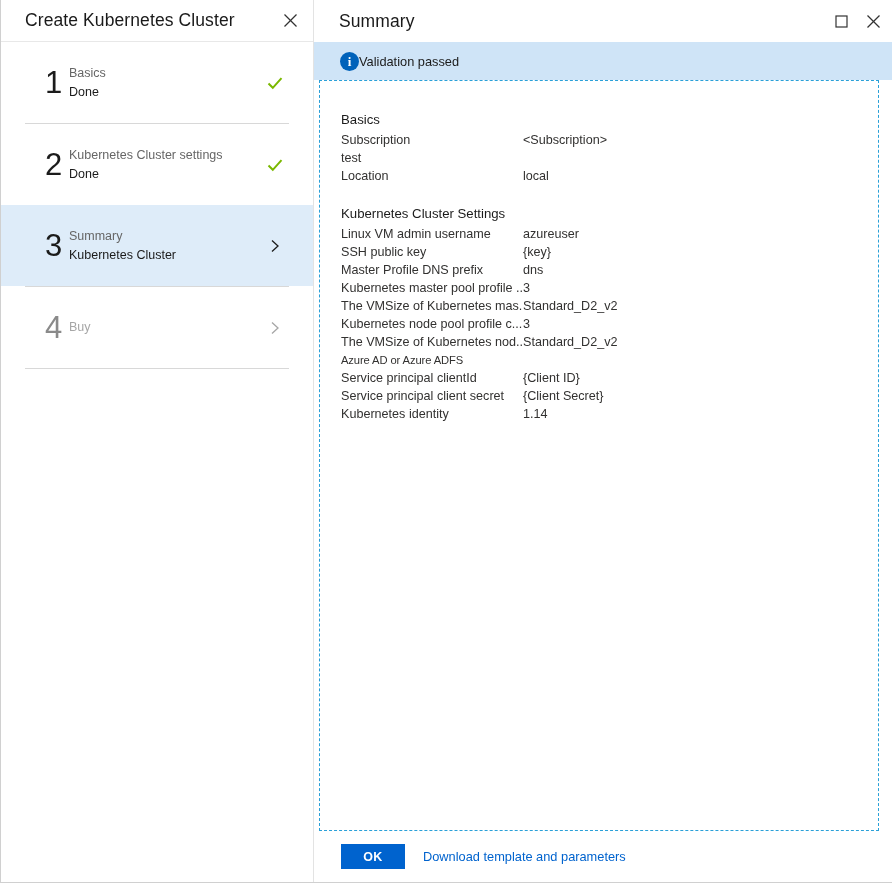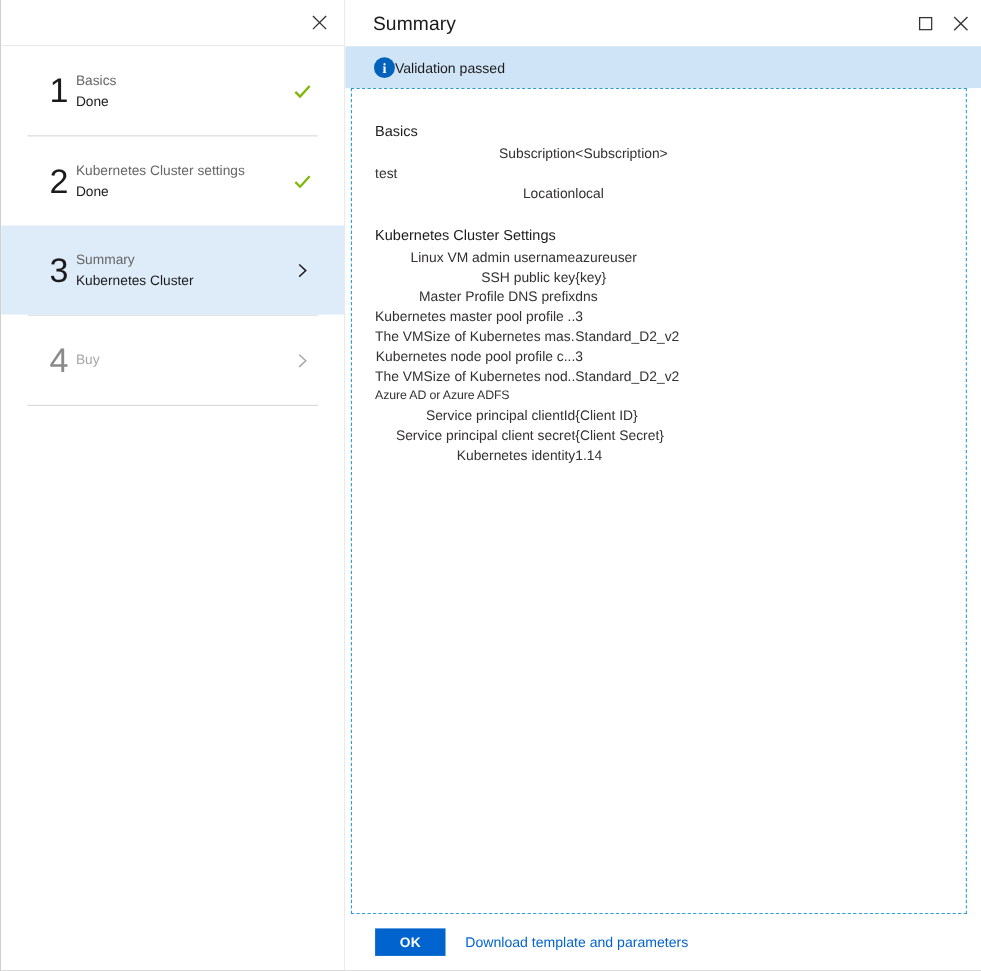--- a/index.html
+++ b/index.html
@@ -201,21 +201,20 @@
     line-height: 18px;
     min-height: 18px;
   }
   .kv-key {
     width: 182px;
     flex: 0 0 182px;
     font-size: 12.6px;
     color: #323130;
     white-space: nowrap;
     overflow: hidden;
-    text-align: right;
   }
   .kv-val {
     font-size: 12.6px;
     color: #323130;
     white-space: nowrap;
   }
   .kv-val.small {
     font-size: 11.2px;
     letter-spacing: -0.1px;
     text-align: center;
@@ -253,20 +252,21 @@
   }
 </style>
 </head>
 <body>
 
 <div id="app">
 
   <div class="wizard">
 
     <div class="wizard-header">
+      <div class="wizard-title">Create Kubernetes Cluster</div>
       <div class="wizard-close">
         <svg width="15" height="15" viewBox="0 0 15 15" aria-hidden="true">
           <line x1="1.5" y1="1.5" x2="13.5" y2="13.5" stroke="#333333" stroke-width="1.2"></line>
           <line x1="13.5" y1="1.5" x2="1.5" y2="13.5" stroke="#333333" stroke-width="1.2"></line>
         </svg>
       </div>
     </div>
 
     <div class="steps">
 

